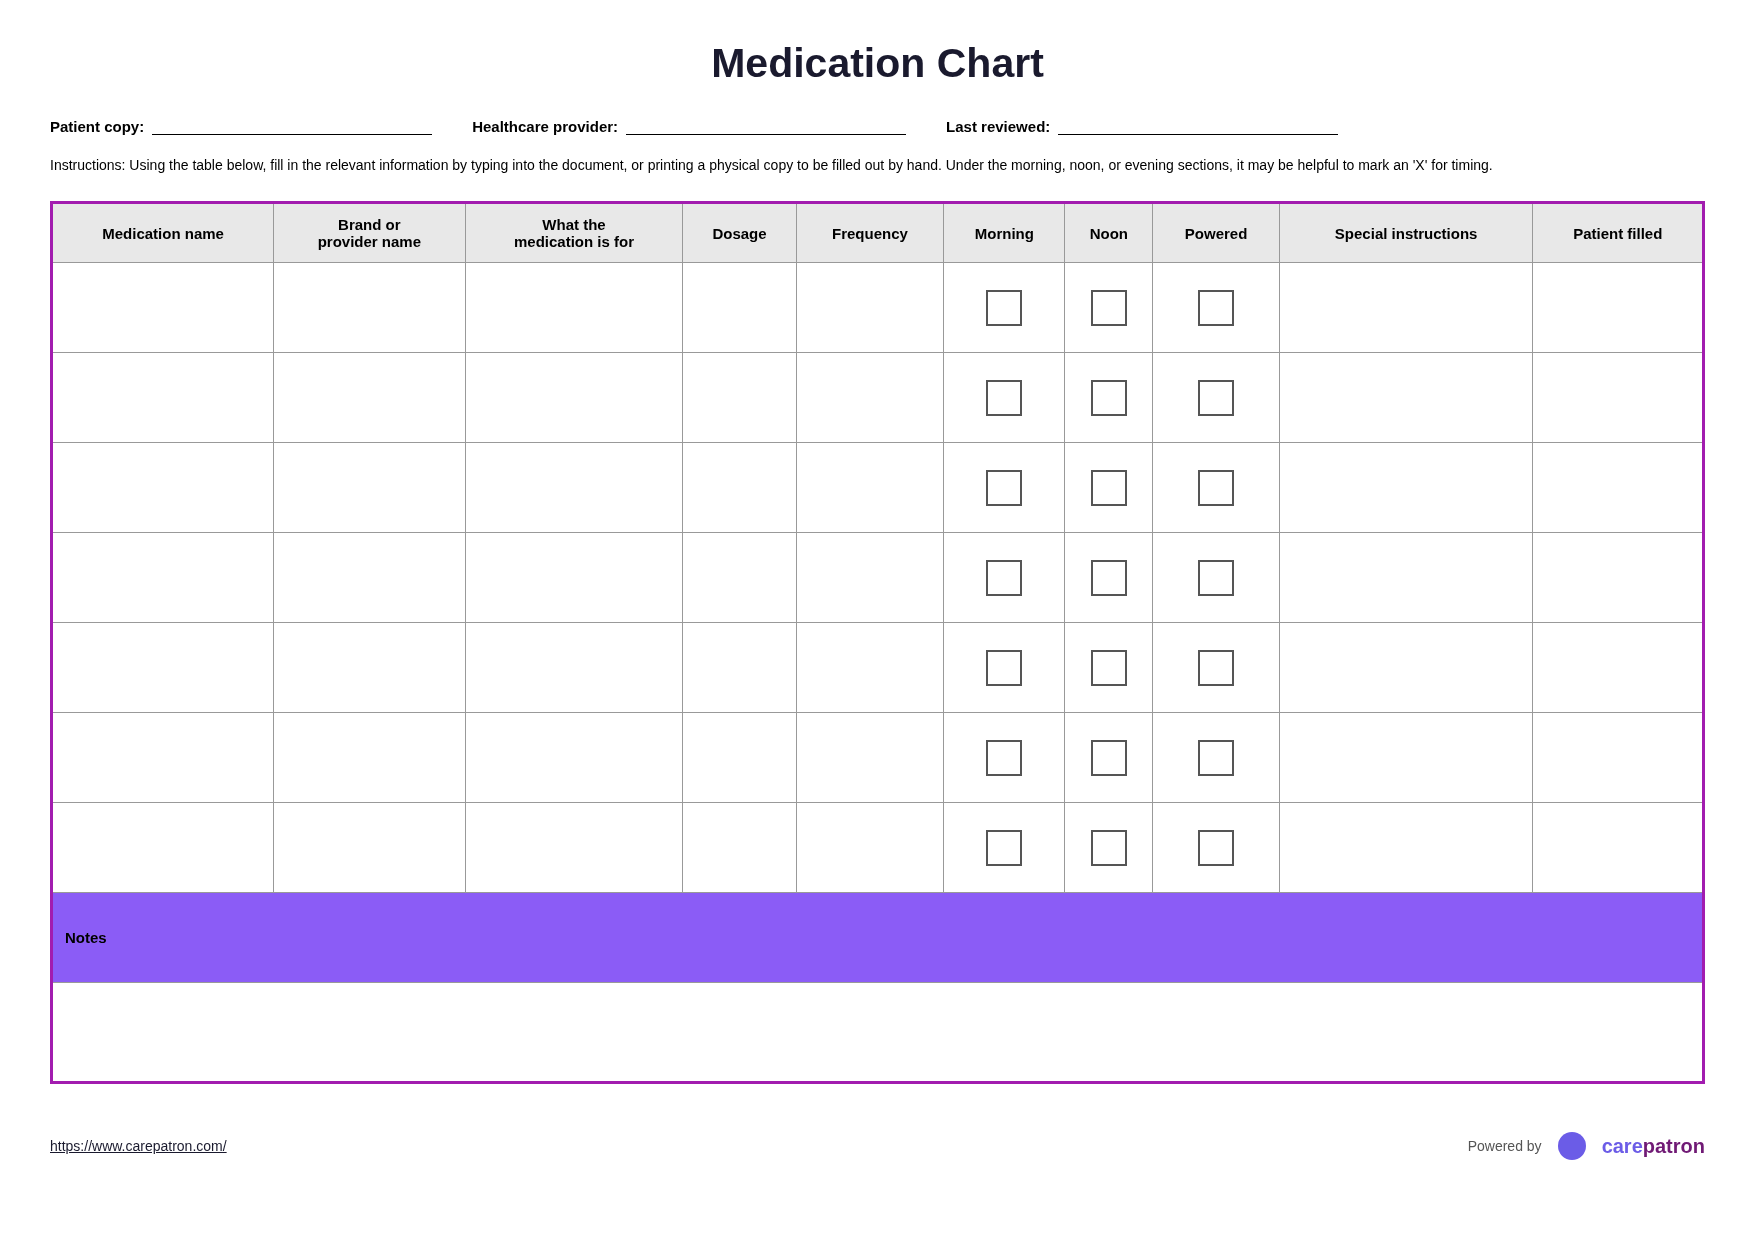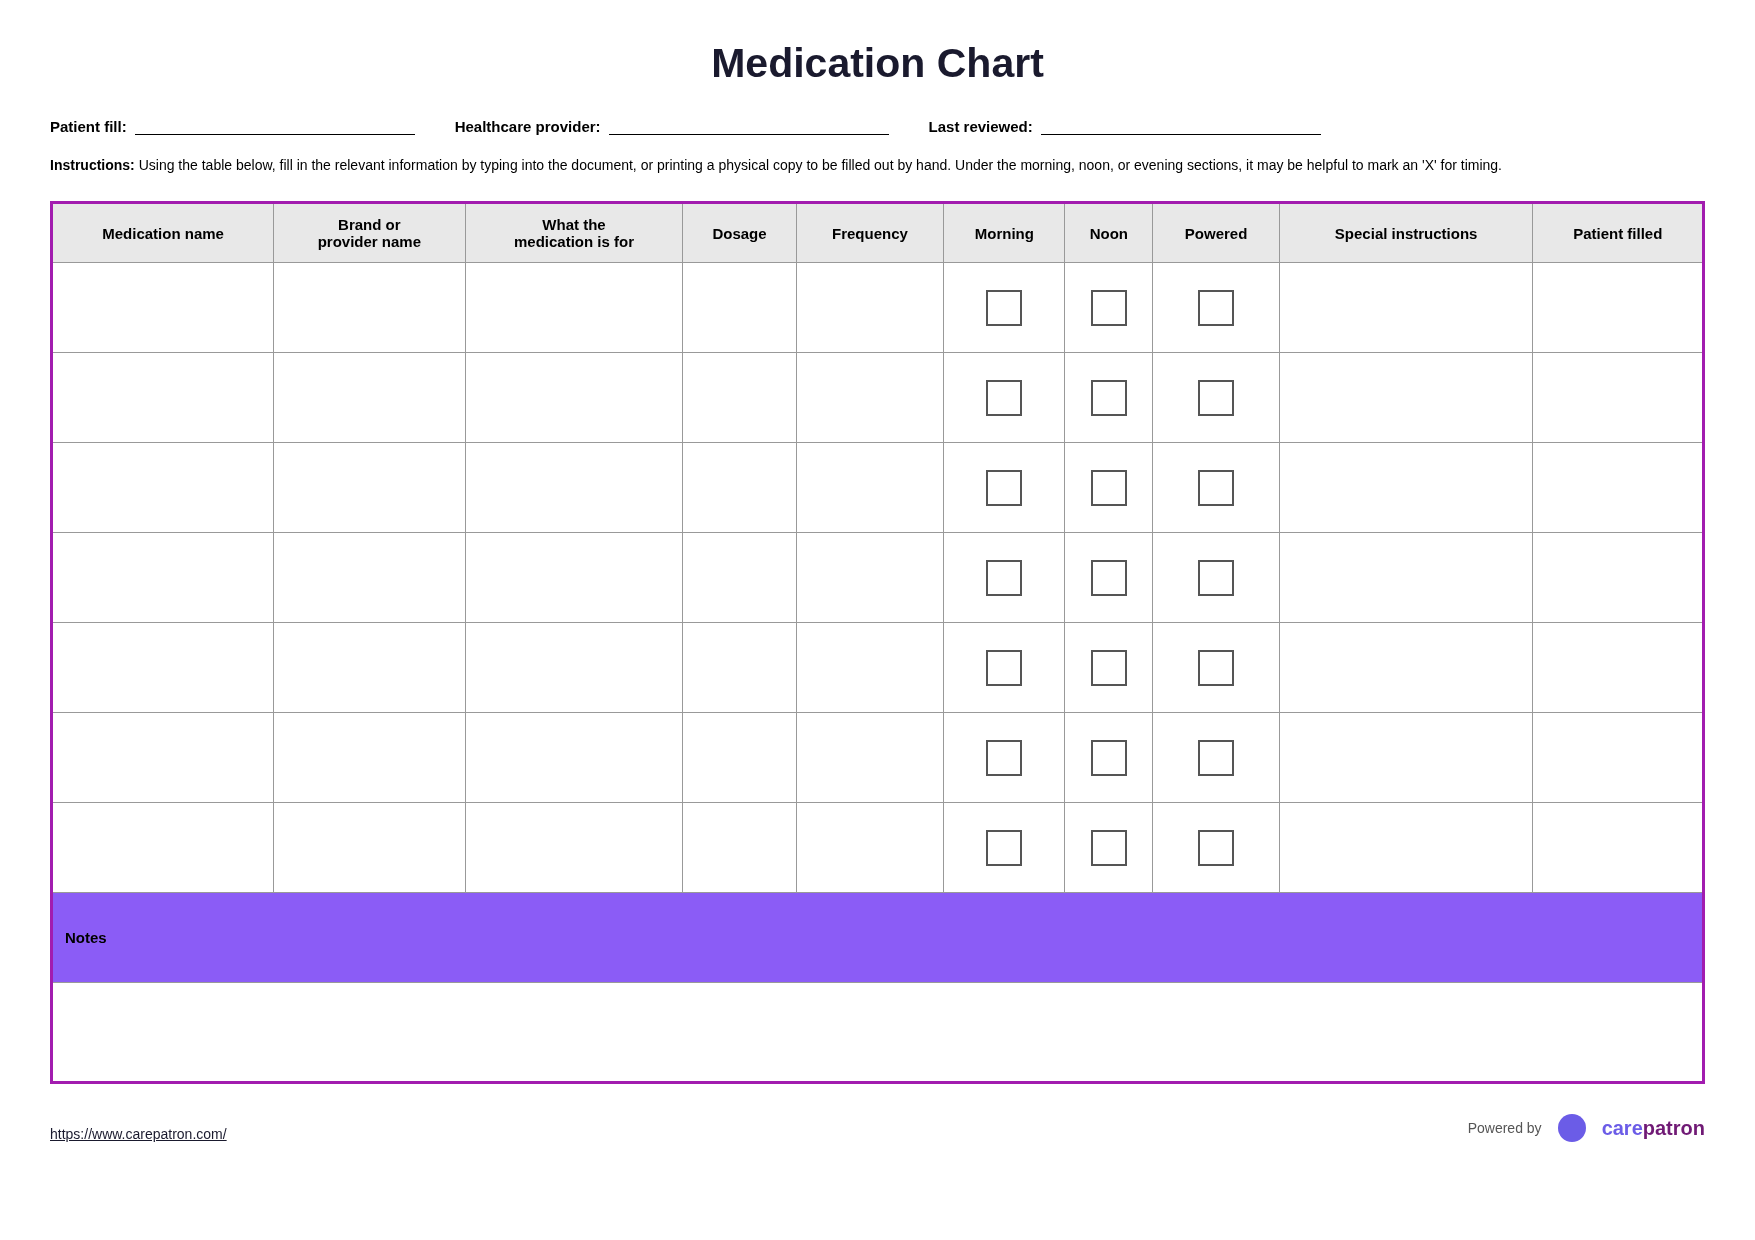--- a/index.html
+++ b/index.html
@@ -49,21 +49,21 @@
       height: 18px;
     }
 
     .instructions {
       font-size: 14px;
       margin-bottom: 25px;
       line-height: 1.5;
     }
 
     .instructions strong {
-      font-weight: bold;
+      font-weight: normal;
     }
 
     table {
       width: 100%;
       border-collapse: collapse;
       border: 3px solid #a21caf;
     }
 
     thead tr {
       background-color: #e8e8e8;
@@ -113,22 +113,22 @@
     }
 
     .notes-content-row td {
       height: 100px;
       vertical-align: top;
     }
 
     .footer {
       display: flex;
       justify-content: space-between;
-      align-items: flex-end;
-      margin-top: 30px;
+      align-items: center;
+      margin-top: 48px;
     }
 
     .footer-link {
       font-size: 14px;
       color: #1a1a2e;
       text-decoration: underline;
     }
 
     .footer-brand {
       display: flex;
@@ -156,21 +156,21 @@
       color: #6b5ce7;
     }
   </style>
 </head>
 <body>
 
 <h1 class="page-title">Medication Chart</h1>
 
 <div class="patient-info">
   <div class="patient-info-item">
-    <label>Patient fill:</label>
+    <label>Patient copy:</label>
     <div class="line"></div>
   </div>
   <div class="patient-info-item">
     <label>Healthcare provider:</label>
     <div class="line"></div>
   </div>
   <div class="patient-info-item">
     <label>Last reviewed:</label>
     <div class="line"></div>
   </div>

